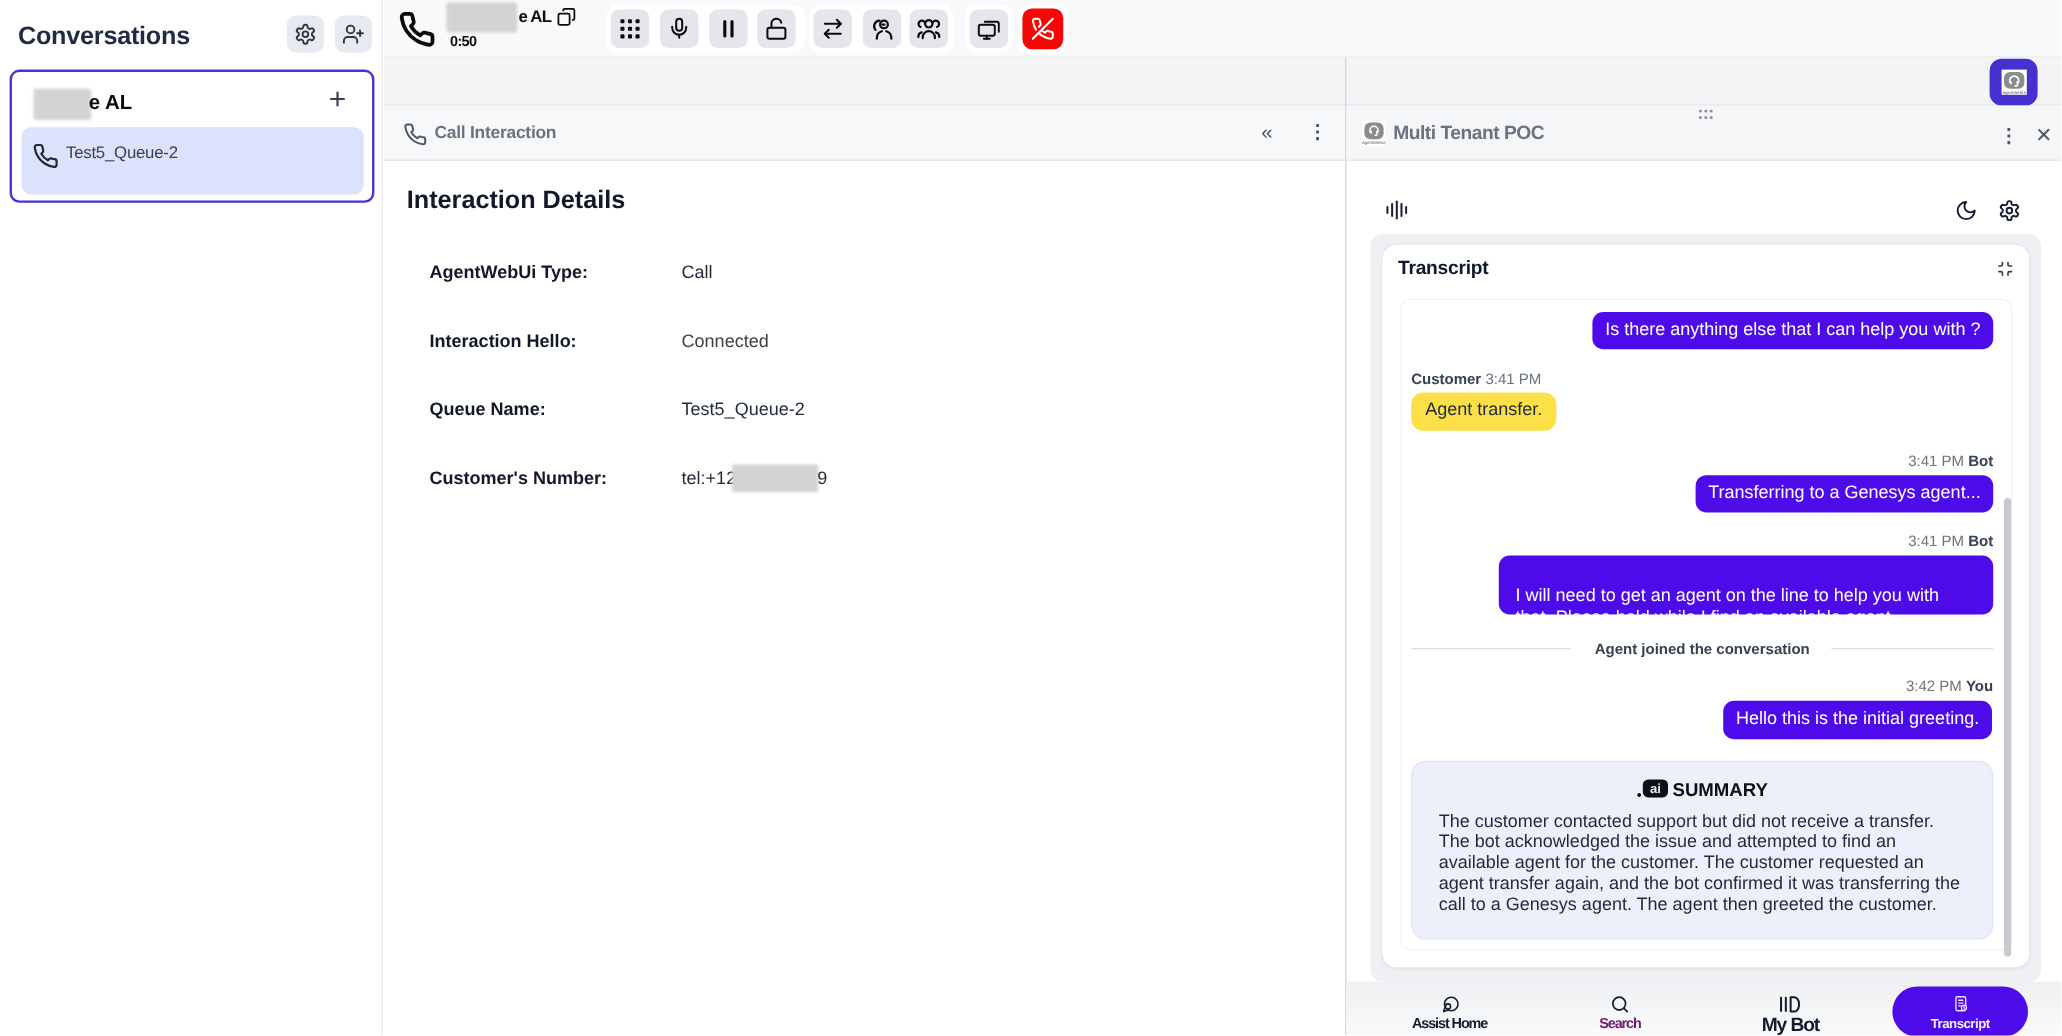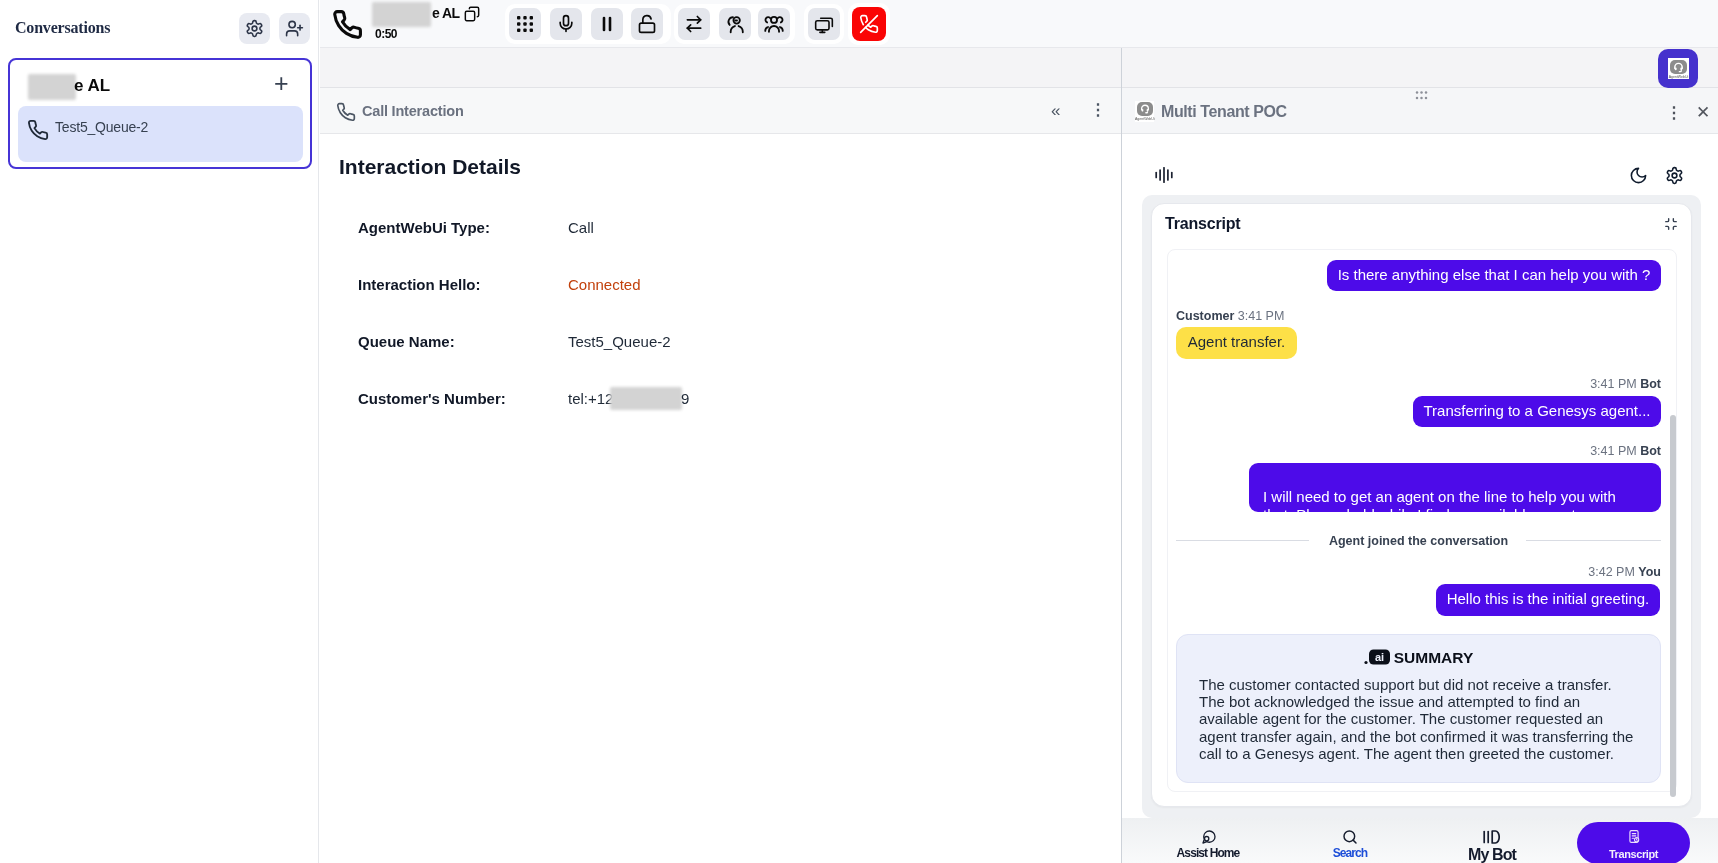--- a/index.html
+++ b/index.html
@@ -12,21 +12,21 @@
   .bub-r { background:#4d0be9; color:#fff; font-size:15px; border-radius:9px; text-align:center; padding-top:6px; }
   .bub-l { background:#fde047; color:#1f2937; font-size:15px; border-radius:10px; text-align:center; padding-top:6px; }
   .lbl-r { left:1176px; width:485px; text-align:right; font-size:12.5px; color:#6b7280; }
   .lbl-r b { color:#374151; }
 </style>
 </head>
 <body>
 <div id="root">
 
   <div class="abs" style="left:0;top:0;width:319px;height:863px;background:#fff;border-right:1px solid #e5e7eb;">
-    <div class="abs" style="left:15px;top:19px;font-size:16px;font-weight:bold;color:#1f2a44;letter-spacing:-0.2px;font-family:Liberation Serif, serif;">Conversations</div>
+    <div class="abs" style="left:15px;top:19px;font-size:21px;font-weight:bold;color:#1f2a44;letter-spacing:-0.2px;">Conversations</div>
 
     <div class="abs" style="left:239px;top:13px;width:31px;height:31px;background:#e8eaf1;border-radius:8px;">
       <svg class="abs" style="left:6px;top:6px;" width="19" height="19" viewBox="0 0 24 24" fill="none" stroke="#2d3548" stroke-width="2" stroke-linecap="round" stroke-linejoin="round">
           <path d="M12.22 2h-.44a2 2 0 0 0-2 2v.18a2 2 0 0 1-1 1.73l-.43.25a2 2 0 0 1-2 0l-.15-.08a2 2 0 0 0-2.73.73l-.22.38a2 2 0 0 0 .73 2.73l.15.1a2 2 0 0 1 1 1.72v.51a2 2 0 0 1-1 1.74l-.15.09a2 2 0 0 0-.73 2.73l.22.38a2 2 0 0 0 2.73.73l.15-.08a2 2 0 0 1 2 0l.43.25a2 2 0 0 1 1 1.73V20a2 2 0 0 0 2 2h.44a2 2 0 0 0 2-2v-.18a2 2 0 0 1 1-1.73l.43-.25a2 2 0 0 1 2 0l.15.08a2 2 0 0 0 2.73-.73l.22-.39a2 2 0 0 0-.73-2.73l-.15-.08a2 2 0 0 1-1-1.74v-.5a2 2 0 0 1 1-1.74l.15-.09a2 2 0 0 0 .73-2.73l-.22-.38a2 2 0 0 0-2.73-.73l-.15.08a2 2 0 0 1-2 0l-.43-.25a2 2 0 0 1-1-1.73V4a2 2 0 0 0-2-2z"></path>
           <circle cx="12" cy="12" r="3"></circle>
         </svg>
     </div>
 
     <div class="abs" style="left:279px;top:13px;width:31px;height:31px;background:#e8eaf1;border-radius:8px;">
       <svg class="abs" style="left:6px;top:6px;" width="19" height="19" viewBox="0 0 24 24" fill="none" stroke="#2d3548" stroke-width="2" stroke-linecap="round" stroke-linejoin="round">
@@ -160,21 +160,21 @@
         <path d="M22 16.92v3a2 2 0 0 1-2.18 2 19.79 19.79 0 0 1-8.63-3.07 19.5 19.5 0 0 1-6-6 19.79 19.79 0 0 1-3.07-8.67A2 2 0 0 1 4.11 2h3a2 2 0 0 1 2 1.72 12.84 12.84 0 0 0 .7 2.81 2 2 0 0 1-.45 2.11L8.09 9.91a16 16 0 0 0 6 6l1.27-1.27a2 2 0 0 1 2.11-.45 12.84 12.84 0 0 0 2.81.7A2 2 0 0 1 22 16.92z"></path>
       </svg>
     <div class="abs" style="left:42px;top:15px;font-size:14.5px;font-weight:bold;color:#6b7280;letter-spacing:-0.2px;">Call Interaction</div>
     <div class="abs" style="left:731px;top:13px;font-size:17px;color:#4b5563;">«</div>
     <div class="abs" style="left:770px;top:12px;font-size:16px;color:#4b5563;font-weight:bold;">⋮</div>
   </div>
   <div class="abs" style="left:339px;top:155px;font-size:21px;font-weight:bold;color:#111827;">Interaction Details</div>
   <div class="abs" style="left:358px;top:219px;font-size:15px;font-weight:bold;color:#111827;">AgentWebUi Type:</div>
   <div class="abs" style="left:568px;top:219px;font-size:15px;color:#1f2937;">Call</div>
   <div class="abs" style="left:358px;top:276px;font-size:15px;font-weight:bold;color:#111827;">Interaction Hello:</div>
-  <div class="abs" style="left:568px;top:276px;font-size:15px;color:#c2410c;">Connected</div>
+  <div class="abs" style="left:568px;top:276px;font-size:15px;color:#404040;">Connected</div>
   <div class="abs" style="left:358px;top:333px;font-size:15px;font-weight:bold;color:#111827;">Queue Name:</div>
   <div class="abs" style="left:568px;top:333px;font-size:15px;color:#1f2937;">Test5_Queue-2</div>
   <div class="abs" style="left:358px;top:390px;font-size:15px;font-weight:bold;color:#111827;">Customer's Number:</div>
   <div class="abs" style="left:568px;top:390px;font-size:15px;color:#1f2937;">tel:+12</div>
   <div class="blur abs" style="left:610px;top:387px;width:72px;height:23px;"></div>
   <div class="abs" style="left:681px;top:390px;font-size:15px;color:#1f2937;">9</div>
 
   <div class="abs" style="left:1121px;top:48px;width:1px;height:815px;background:#cdd2d9;"></div>
   <div class="abs" style="left:1122px;top:88px;width:596px;height:46px;background:#f5f6f8;border-bottom:1px solid #e5e7ea;"></div>
 
@@ -266,21 +266,21 @@
   <svg class="abs" style="left:1201px;top:829px;" width="16" height="16" viewBox="0 0 24 24" fill="none" stroke="#161d2e" stroke-width="2" stroke-linecap="round" stroke-linejoin="round">
       <path d="M21 11.5a8.38 8.38 0 0 1-8.4 8.4 8.5 8.5 0 0 1-3.8-.9L3 21l2-5.8a8.38 8.38 0 0 1-.9-3.8 8.4 8.4 0 0 1 16.9.1z"></path>
       <circle cx="8.5" cy="14.5" r="3.2"></circle>
     </svg>
   <div class="abs" style="left:1148px;top:846px;width:120px;text-align:center;font-size:12px;font-weight:bold;color:#141b2d;letter-spacing:-0.9px;">Assist Home</div>
 
   <svg class="abs" style="left:1342px;top:829px;" width="16" height="16" viewBox="0 0 24 24" fill="none" stroke="#161d2e" stroke-width="2.2" stroke-linecap="round" stroke-linejoin="round">
       <circle cx="11" cy="11" r="8"></circle>
       <path d="m21 21-4.3-4.3"></path>
     </svg>
-  <div class="abs" style="left:1290px;top:846px;width:120px;text-align:center;font-size:12px;font-weight:bold;color:#1d4ed8;letter-spacing:-0.9px;">Search</div>
+  <div class="abs" style="left:1290px;top:846px;width:120px;text-align:center;font-size:12px;font-weight:bold;color:#701a75;letter-spacing:-0.9px;">Search</div>
 
   <svg class="abs" style="left:1483px;top:829px;" width="17" height="16" viewBox="0 0 17 16" fill="none" stroke="#161d2e" stroke-width="1.7" stroke-linecap="round">
       <path d="M1.2 2.5v11"></path>
       <path d="M5.2 2.5v11"></path>
       <path d="M9.2 2 h3.2 a3.8 6 0 0 1 0 12 h-3.2 z" stroke-linejoin="round"></path>
     </svg>
   <div class="abs" style="left:1432px;top:846px;width:120px;text-align:center;font-size:16px;font-weight:bold;color:#141b2d;letter-spacing:-0.9px;">My Bot</div>
 
   <div class="abs" style="left:1577px;top:822px;width:113px;height:42px;background:#4d0be9;border-radius:21px;">
     <svg class="abs" style="left:50px;top:7px;" width="14" height="15" viewBox="0 0 24 24" fill="none" stroke="#ecdffc" stroke-width="2" stroke-linecap="round" stroke-linejoin="round">

